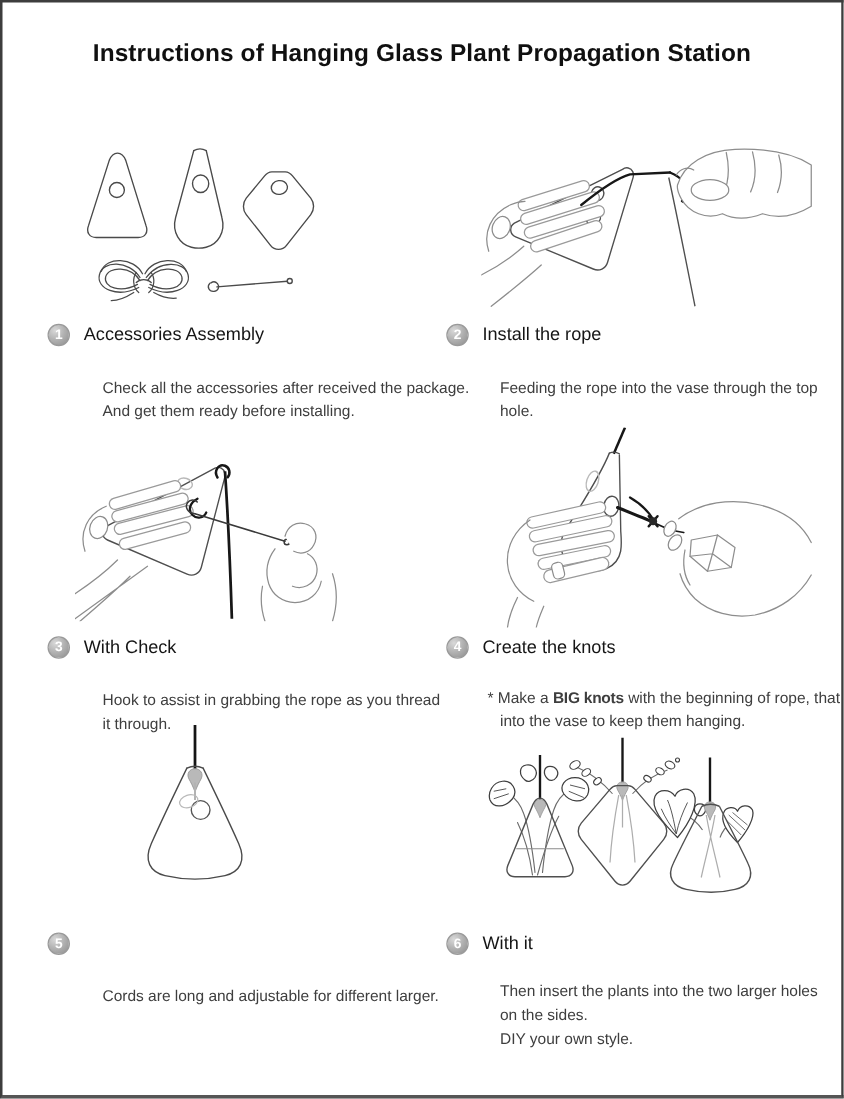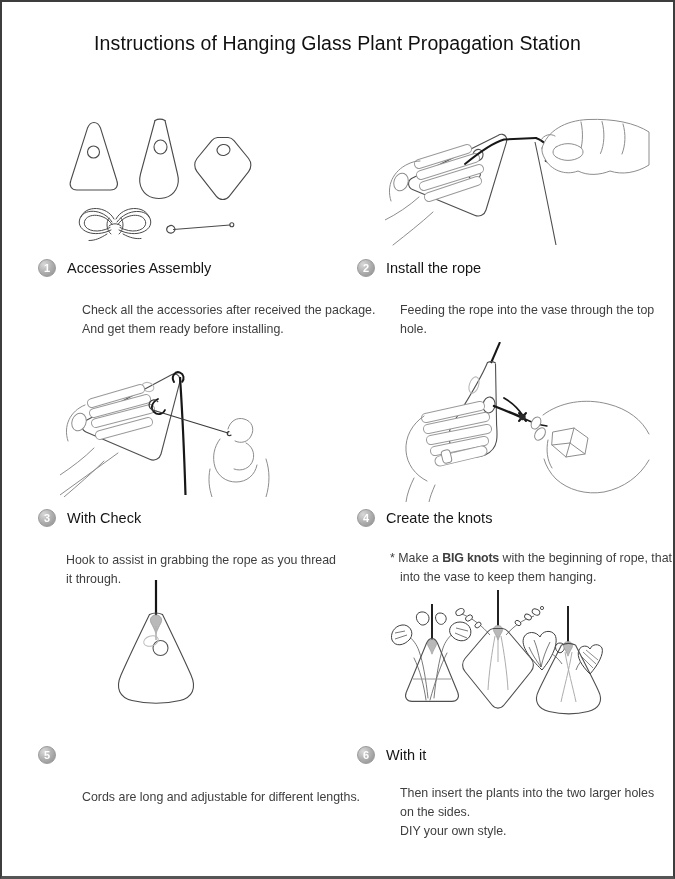--- a/index.html
+++ b/index.html
@@ -4,21 +4,21 @@
 <style>
   html,body{margin:0;padding:0;background:#ffffff;}
   body{font-family:"Liberation Sans",sans-serif;}
   .page{
     position:relative;width:675px;height:879px;box-sizing:border-box;
     background:#fff;border:2px solid #3d3d3d;border-bottom:3px solid #555;
     overflow:hidden;
   }
   .title{
     position:absolute;left:0;right:0;top:30px;margin:0;text-align:center;
-    font-size:19.5px;font-weight:normal;color:#101010;letter-spacing:.1px;
+    font-size:19.5px;font-weight:bold;color:#101010;letter-spacing:.1px;
   }
   .ill{position:absolute;}
   .ill svg{display:block;width:100%;height:100%;}
   .hdr{position:absolute;display:flex;align-items:center;gap:11px;}
   .badge{
     width:18px;height:18px;border-radius:50%;box-sizing:border-box;flex:0 0 18px;
     background:radial-gradient(circle at 32% 28%, #d9d9d9 0%, #b3b3b3 45%, #8d8d8d 100%);
     border:1px solid #9a9a9a;color:#fff;font-size:11px;font-weight:bold;
     display:flex;align-items:center;justify-content:center;line-height:1;
   }
@@ -276,22 +276,22 @@
     <span class="badge">5</span>
   </div>
   <div class="hdr" style="left:355px;top:744px">
     <span class="badge">6</span>
     <span class="htxt">With it</span>
   </div>
 
   <p class="body" style="left:64px;top:283px;width:295px">Check all the accessories after received the package.
 And get them ready before installing.</p>
   <p class="body" style="left:382px;top:283px;width:282px">Feeding the rope into the vase through the top hole.</p>
-  <p class="body" style="left:48px;top:533px;width:295px">Hook to assist in grabbing the rope as you thread
+  <p class="body" style="left:64px;top:533px;width:295px">Hook to assist in grabbing the rope as you thread
 it through.</p>
   <p class="body hang" style="left:372px;top:531px;width:292px"><span>* Make a </span><span class="bold-inline">BIG knots</span><span> with the beginning of rope, that go
 into the vase to keep them hanging.</span></p>
-  <p class="body" style="left:64px;top:770px;width:300px">Cords are long and adjustable for different lengths.</p>
+  <p class="body" style="left:64px;top:770px;width:300px">Cords are long and adjustable for different larger.</p>
   <p class="body" style="left:382px;top:766px;width:282px">Then insert the plants into the two larger holes
 on the sides.
 DIY your own style.</p>
 
 </div>
 
 </body></html>

